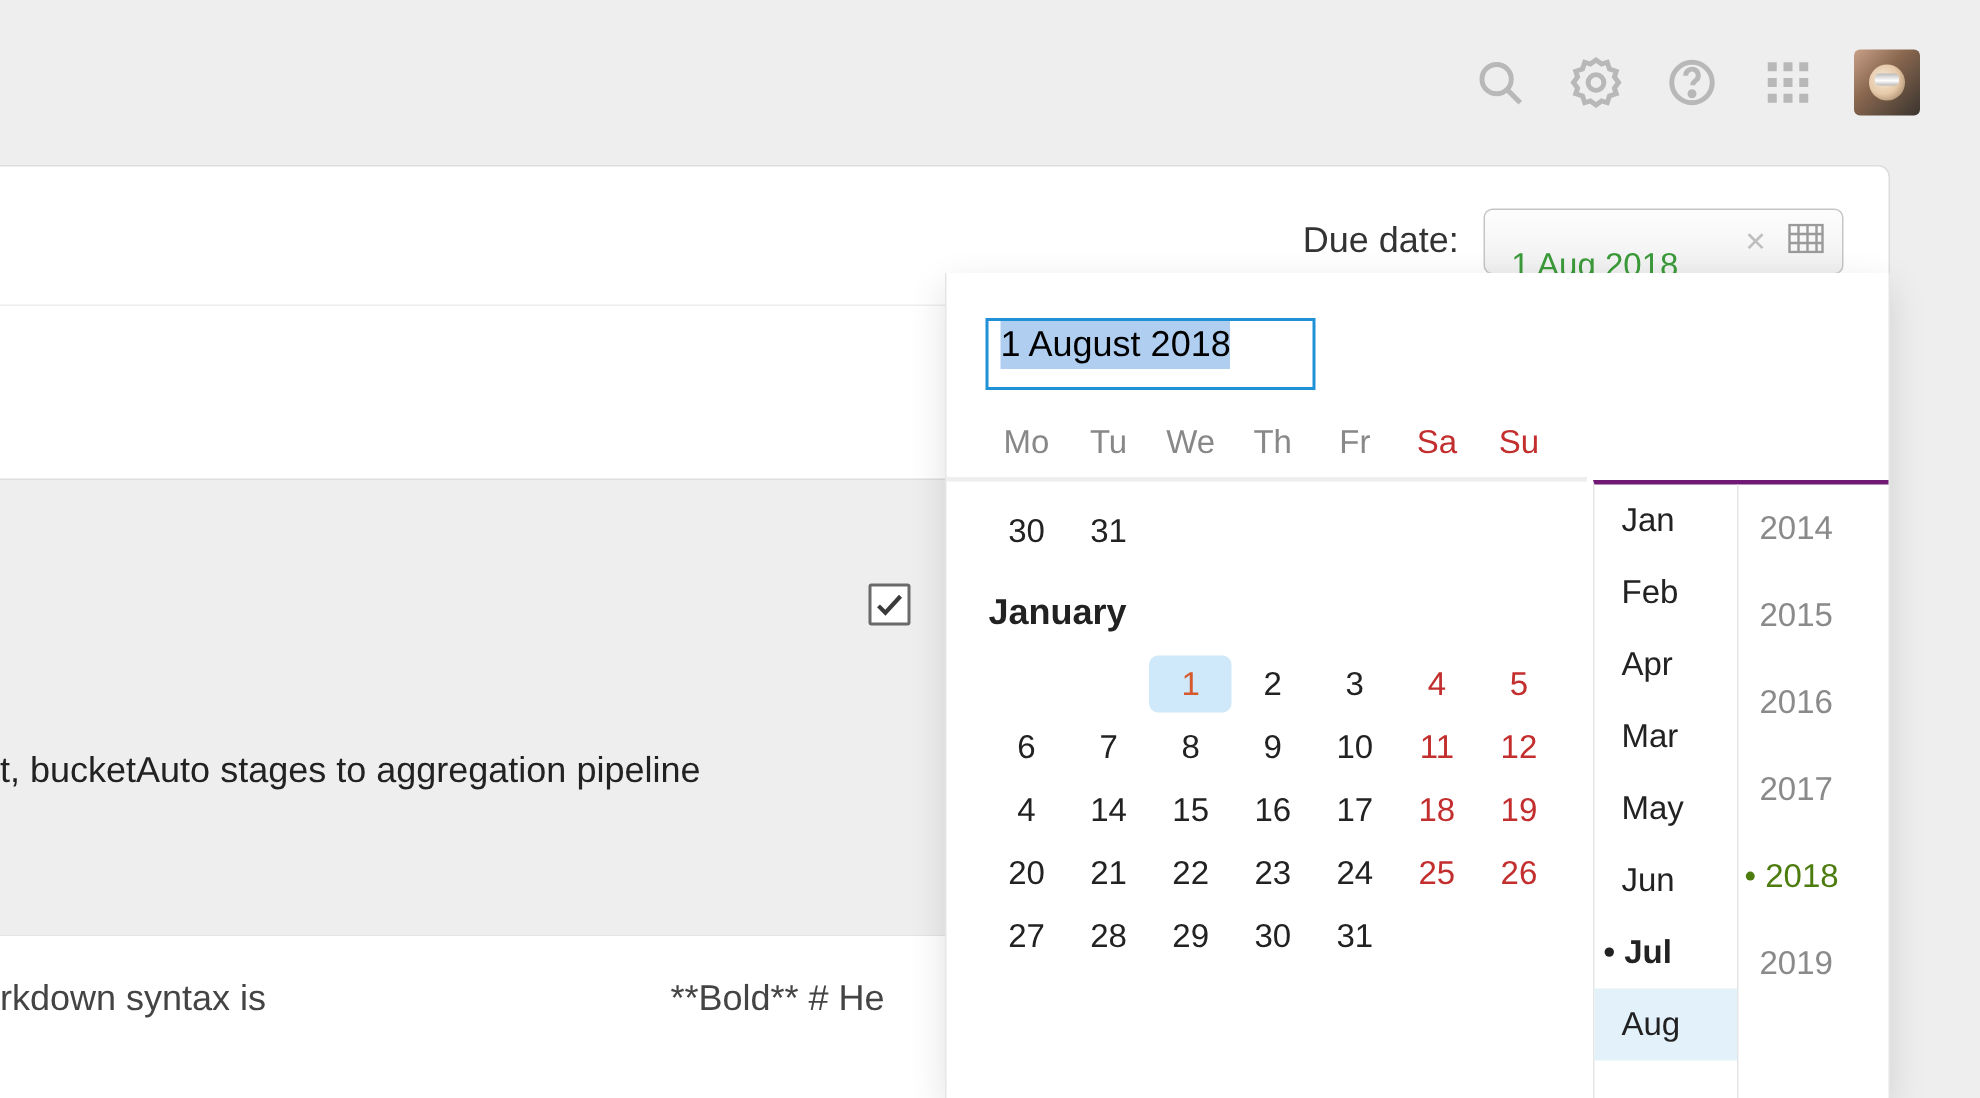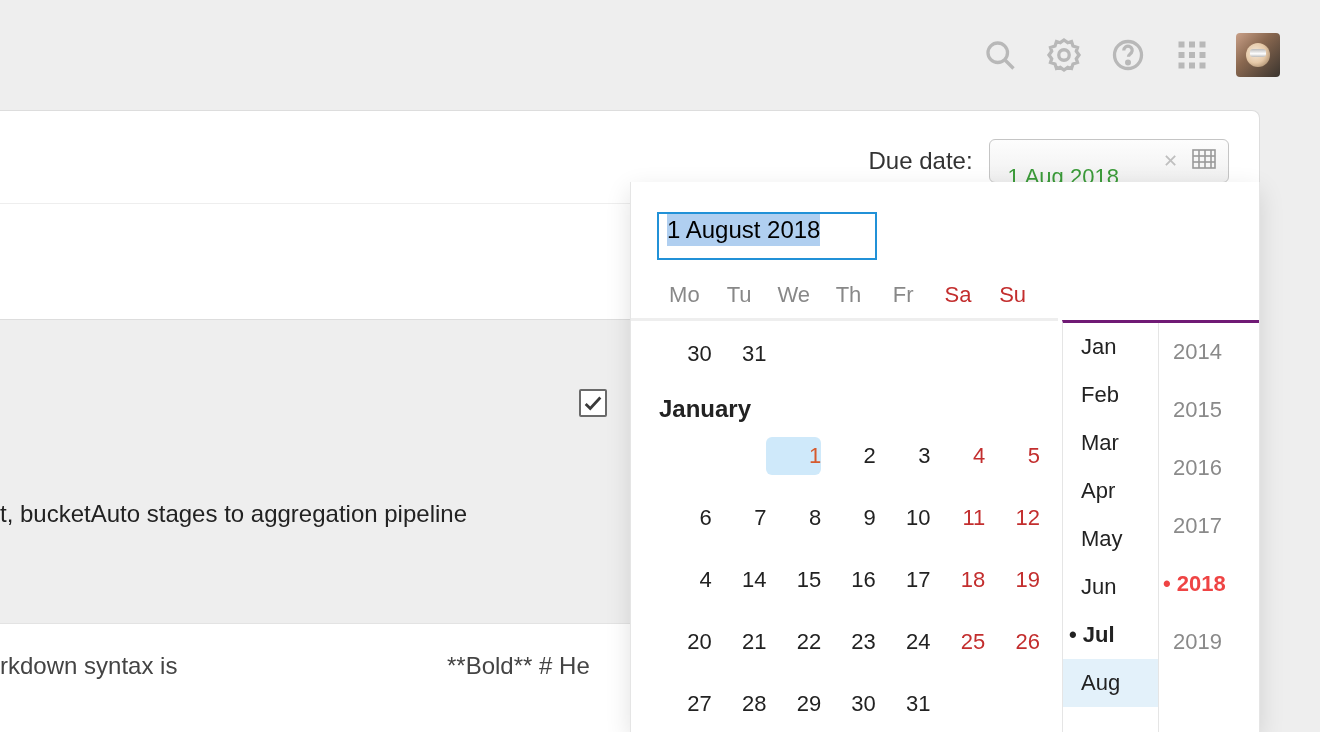--- a/index.html
+++ b/index.html
@@ -40,36 +40,36 @@
     .dp-input-selection { display: inline-block; background: #b0cff0; padding: 2px 0; }
     
     .dp-body { display: flex; height: calc(100% - 100px); }
     .dp-main { flex: 1; padding: 0 22px 0 26px; }
     .dp-dow { display: grid; grid-template-columns: repeat(7, 1fr); text-align: center; font-size: 22px; margin-bottom: 10px; column-gap: 0; }
     .dp-dow span { color: #888; }
     .dp-dow .weekend { color: #c32e2e; }
     .dp-dow-divider { height: 3px; background: #eee; width: calc(100% + 44px); margin: 6px -38px 14px -26px; }
     
     .dp-monthname { font-size: 24px; font-weight: 700; color: #222; margin: 22px 0 14px 2px; }
-    .dp-grid { display: grid; grid-template-columns: repeat(7, 1fr); text-align: right; font-size: 22px; row-gap: 24px; }
+    .dp-grid { display: grid; grid-template-columns: repeat(7, 1fr); text-align: center; font-size: 22px; row-gap: 4px; }
     .dp-cell { color: #222; cursor: pointer; padding: 6px 0; border-radius: 6px; }
     .dp-cell.prev { color: #222; }
     .dp-cell.weekend { color: #c32e2e; }
     .dp-cell.selected { background: #cfe9fa; color: #d65a2e; }
     .dp-cell.empty { visibility: hidden; }
 
     .dp-aside { display: flex; border-left: 1px solid #e5e5e5; border-top: 3px solid #701a75; margin-top: 38px; }
     .dp-months { width: 96px; border-right: 1px solid #e5e5e5; font-size: 22px; color: #222; }
     .dp-months div { padding: 11px 0 11px 18px; cursor: pointer; }
     .dp-months .current { background: #e3f1fa; font-weight: 400; }
     .dp-months .marked::before { content: "• "; font-weight: 700; margin-left: -12px; }
     .dp-months .marked { font-weight: 700; }
     .dp-years { width: 100px; font-size: 22px; color: #8a8a8a; }
     .dp-years div { padding: 16px 0 16px 14px; cursor: pointer; }
-    .dp-years .selected { color: #ef4444; font-weight: 700; }
+    .dp-years .selected { color: #4d7c0f; font-weight: 400; }
     .dp-years .selected::before { content: "• "; margin-left: -10px; }
   </style>
 </head>
 <body>
 
 <div class="topbar">
   <div class="topbar-icon">
     <svg viewBox="0 0 24 24" fill="none" stroke="currentColor" stroke-width="2.2">
         <circle cx="10.5" cy="10.5" r="6.5"></circle>
         <line x1="15.5" y1="15.5" x2="21" y2="21"></line>
@@ -201,22 +201,22 @@
           <div class="dp-cell">30</div>
           <div class="dp-cell">31</div>
           <div class="dp-cell empty"></div>
           <div class="dp-cell empty"></div>
         </div>
     </div>
     <div class="dp-aside">
       <div class="dp-months" id="month-list">
           <div>Jan</div>
           <div>Feb</div>
+          <div>Apr</div>
           <div>Mar</div>
-          <div>Apr</div>
           <div>May</div>
           <div>Jun</div>
           <div class="marked">Jul</div>
           <div class="current">Aug</div>
         </div>
       <div class="dp-years" id="year-list">
           <div>2014</div>
           <div>2015</div>
           <div>2016</div>
           <div>2017</div>

